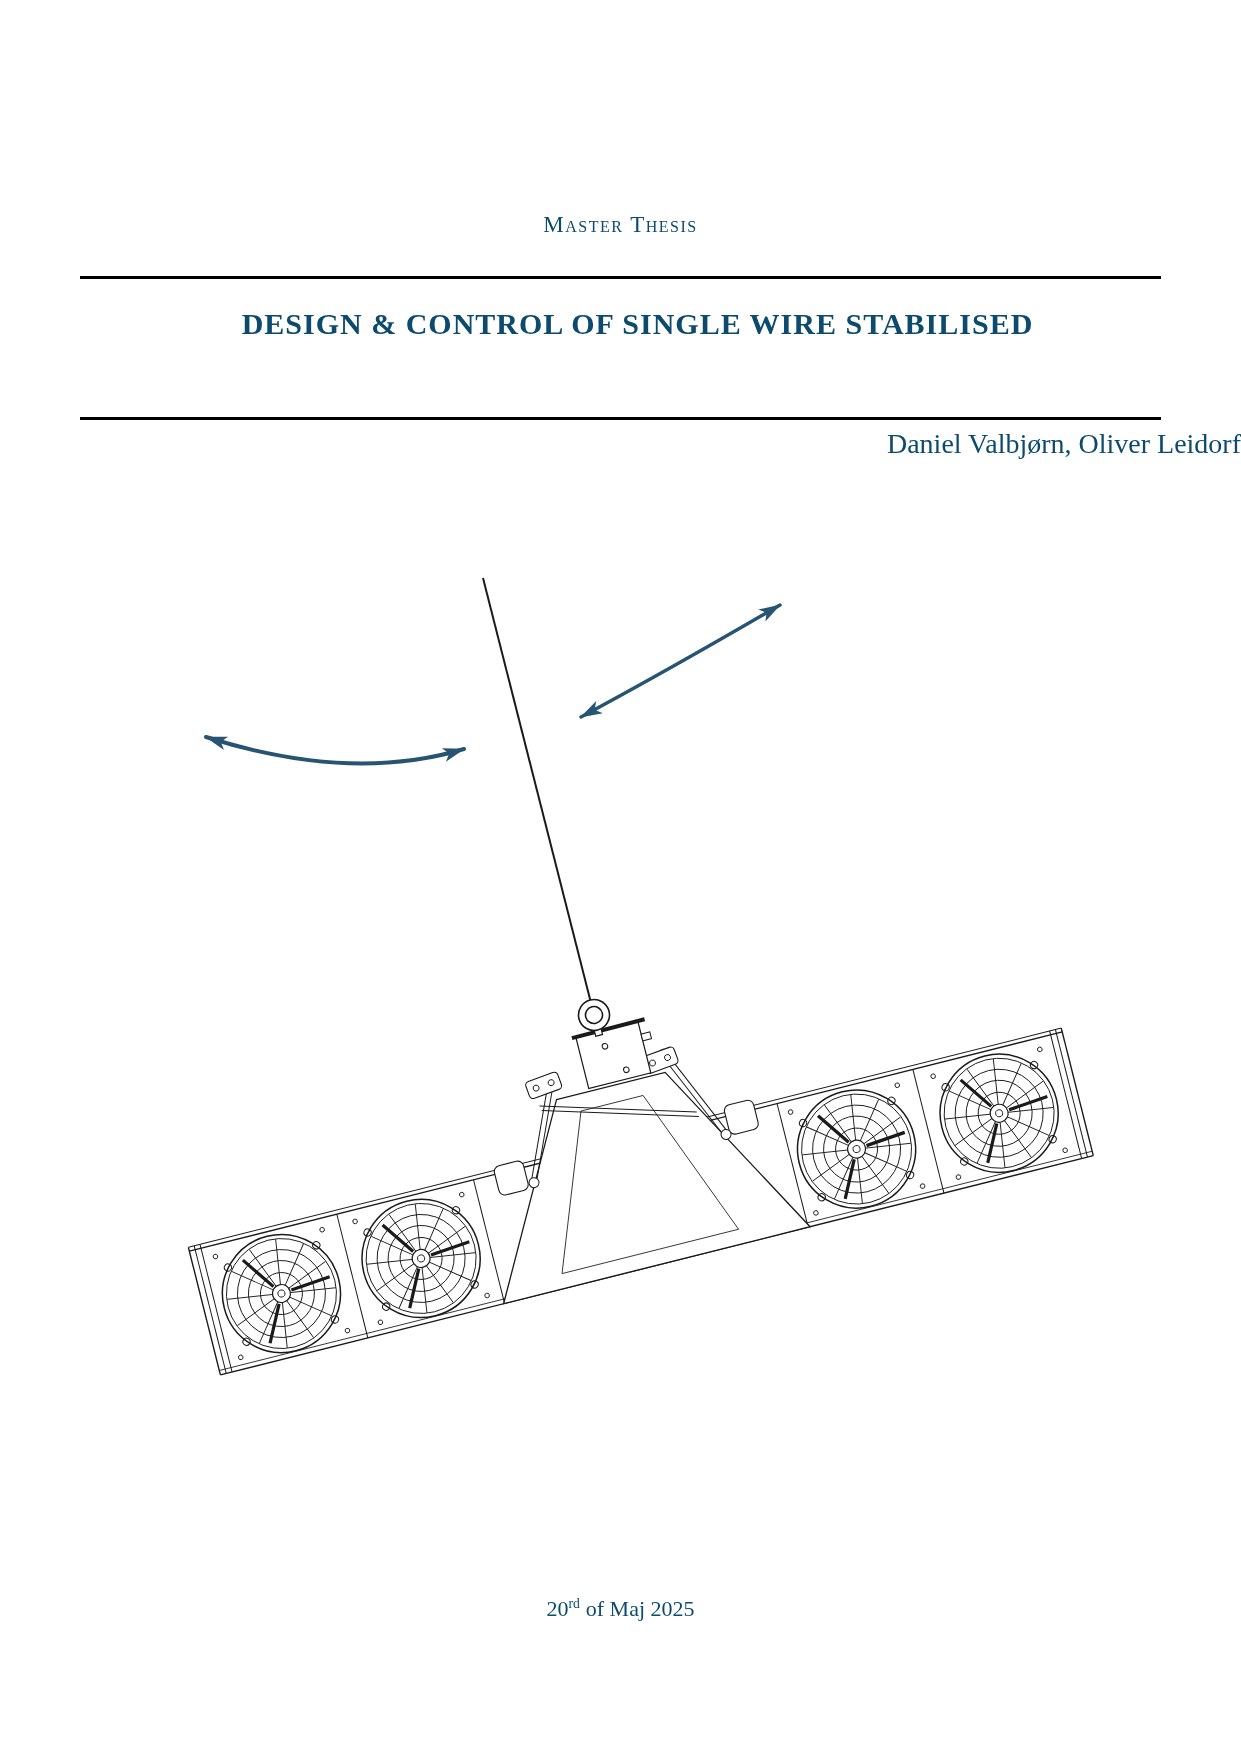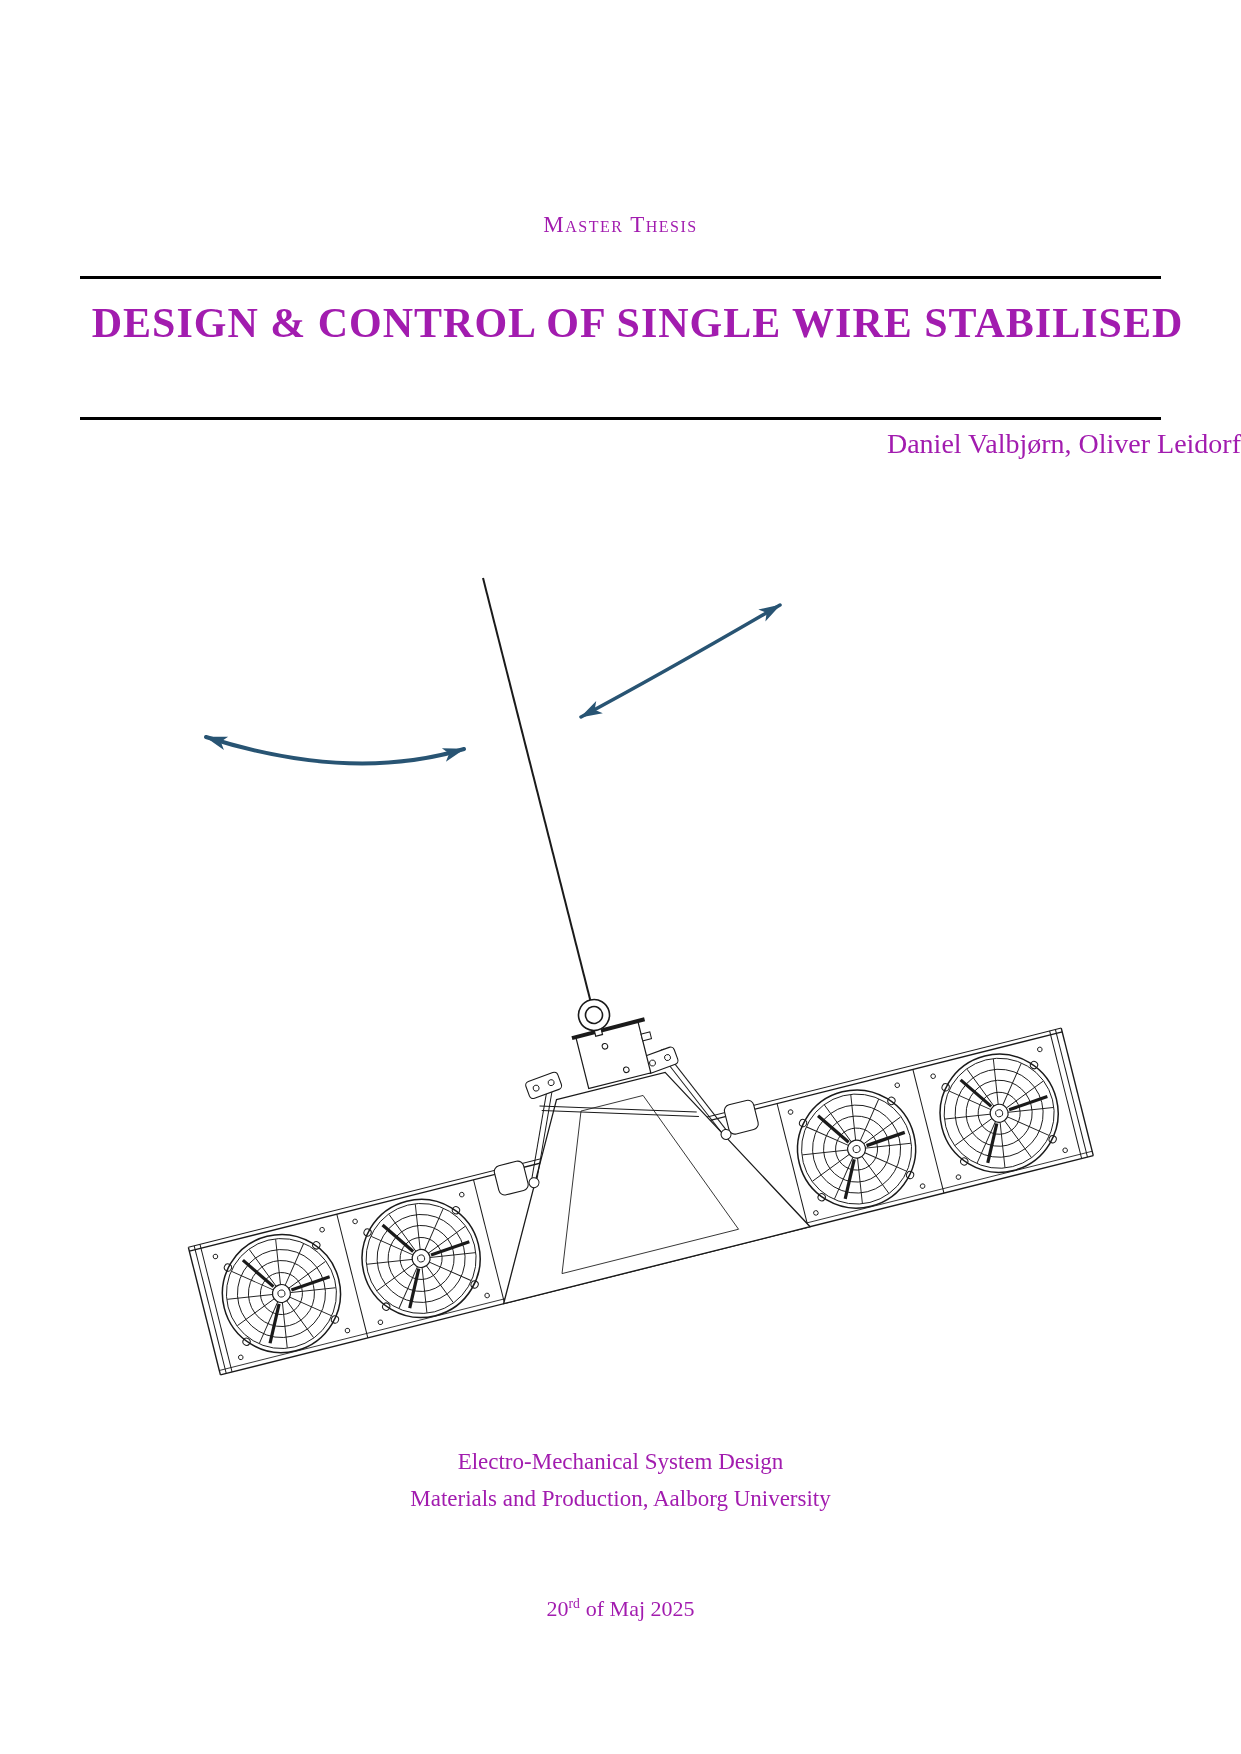--- a/index.html
+++ b/index.html
@@ -1,26 +1,26 @@
 <!DOCTYPE html>
 <html><head>
 <meta charset="utf-8">
 <style>
   html,body{margin:0;padding:0;background:#e8e8e8;}
   #page{
     position:relative;width:1241px;height:1754px;background:#ffffff;
     margin:0 auto;overflow:hidden;
-    font-family:"Liberation Serif","DejaVu Serif",serif;color:#a21caf;
+    font-family:"Liberation Serif","DejaVu Serif",serif;color:#0c4a6e;
   }
   .centered{position:absolute;left:0;right:0;text-align:center;}
   #kicker{top:212px;font-size:23px;font-variant:small-caps;letter-spacing:1.5px;}
   .rule{position:absolute;left:80px;width:1081px;height:3px;background:#000000;}
   #rule-top{top:276px;}
   #rule-bottom{top:417px;}
-  #title{top:297px;font-size:42px;font-weight:bold;letter-spacing:1px;line-height:53px;margin-left:34px;}
+  #title{top:297px;font-size:30px;font-weight:bold;letter-spacing:1px;line-height:53px;margin-left:34px;}
   #title span{display:block;}
   #authors{top:428px;font-size:28px;text-align:right;}
   #program{top:1443px;font-size:23px;line-height:37px;}
   #program span{display:block;}
   #date{top:1596px;font-size:22px;}
   #date sup{font-size:0.62em;vertical-align:super;line-height:0;text-align:center;}
   #date .rest{margin-left:6px;text-align:center;}
   #figure{position:absolute;left:0;top:0;width:1241px;height:1754px;}
   #figure .ln{stroke:#1a1a1a;fill:none;}
   #figure .wf{stroke:#1a1a1a;fill:#ffffff;}
@@ -164,22 +164,18 @@
       </g>
 
       <g>
         <rect class="wf" x="-3.5" y="9" width="7" height="12" stroke-width="1.2"></rect>
         <circle class="wf" cx="0" cy="0" r="15.5" stroke-width="1.6"></circle>
         <circle class="ln" cx="0" cy="0" r="8.5" stroke-width="1.6"></circle>
       </g>
     </g>
   </svg>
 
-  <div id="program" class="centered">
-    <span>Electro-Mechanical System Design</span>
-    <span>Materials and Production, Aalborg University</span>
-  </div>
 
   <div id="date" class="centered">
     <span>20</span><sup>rd</sup><span class="rest">of Maj 2025</span>
   </div>
 
 </div>
 
 </body></html>

